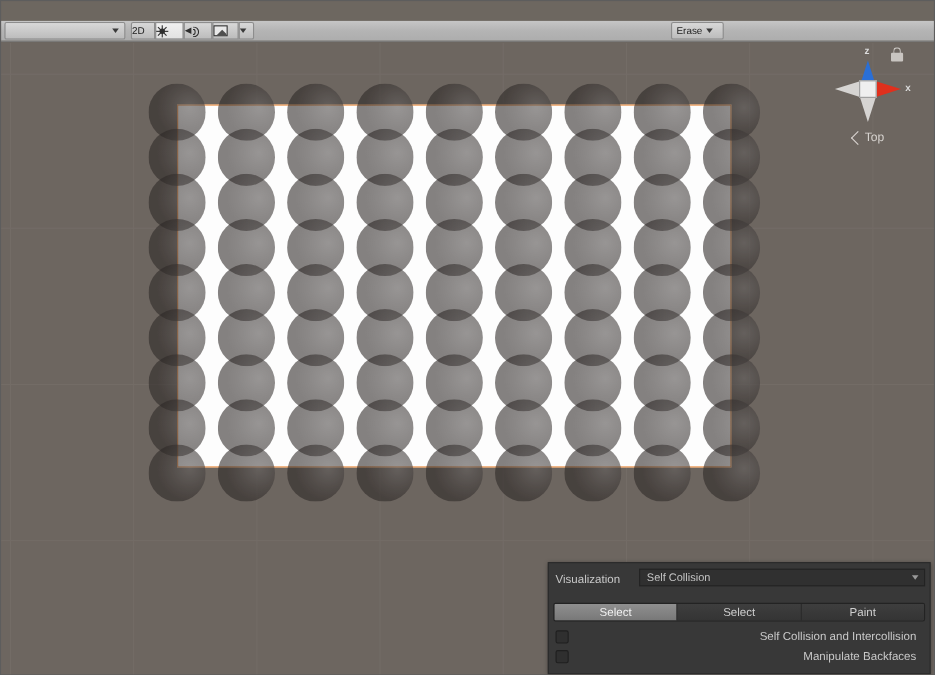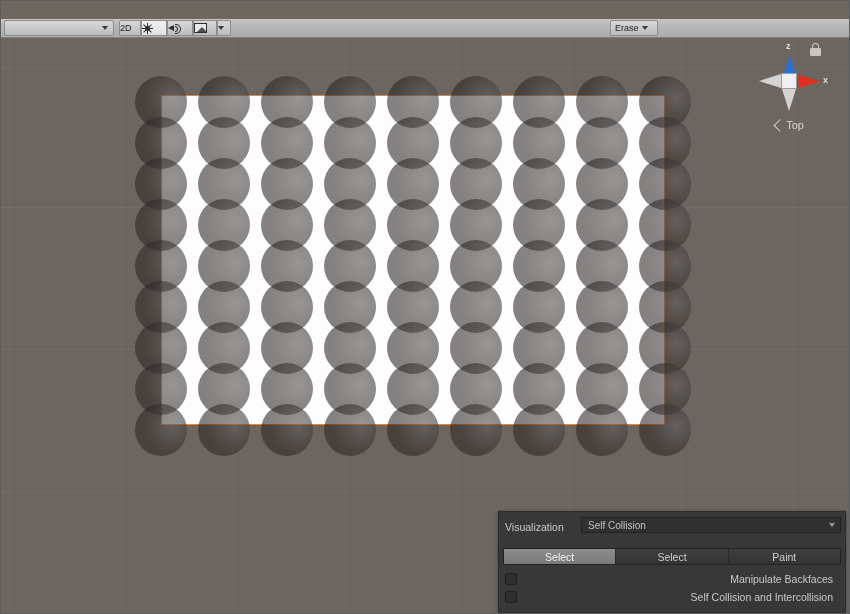--- a/index.html
+++ b/index.html
@@ -674,25 +674,25 @@
 
         <div class="cp-seg" id="tool-segments">
             <div class="seg-btn active">Select</div>
             <div class="seg-btn">Select</div>
             <div class="seg-btn">Paint</div>
           </div>
 
         <div id="checkbox-list">
             <div class="cp-check">
               <span class="chk-box"></span>
-              <span class="chk-label">Manipulate Backfaces</span>
+              <span class="chk-label">Self Collision and Intercollision</span>
             </div>
             <div class="cp-check">
               <span class="chk-box"></span>
-              <span class="chk-label">Self Collision and Intercollision</span>
+              <span class="chk-label">Manipulate Backfaces</span>
             </div>
           </div>
 
       </div>
     </div>
 
   </div>
 </div>
 
 </body></html>

